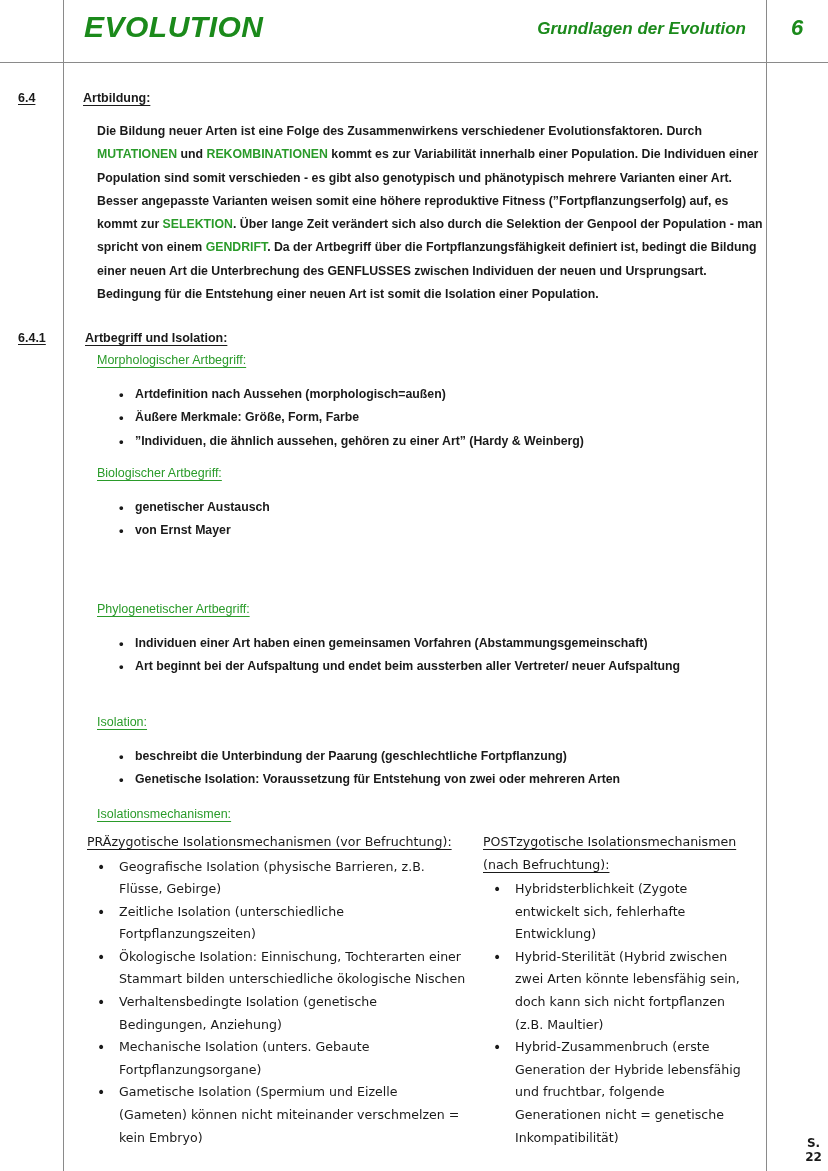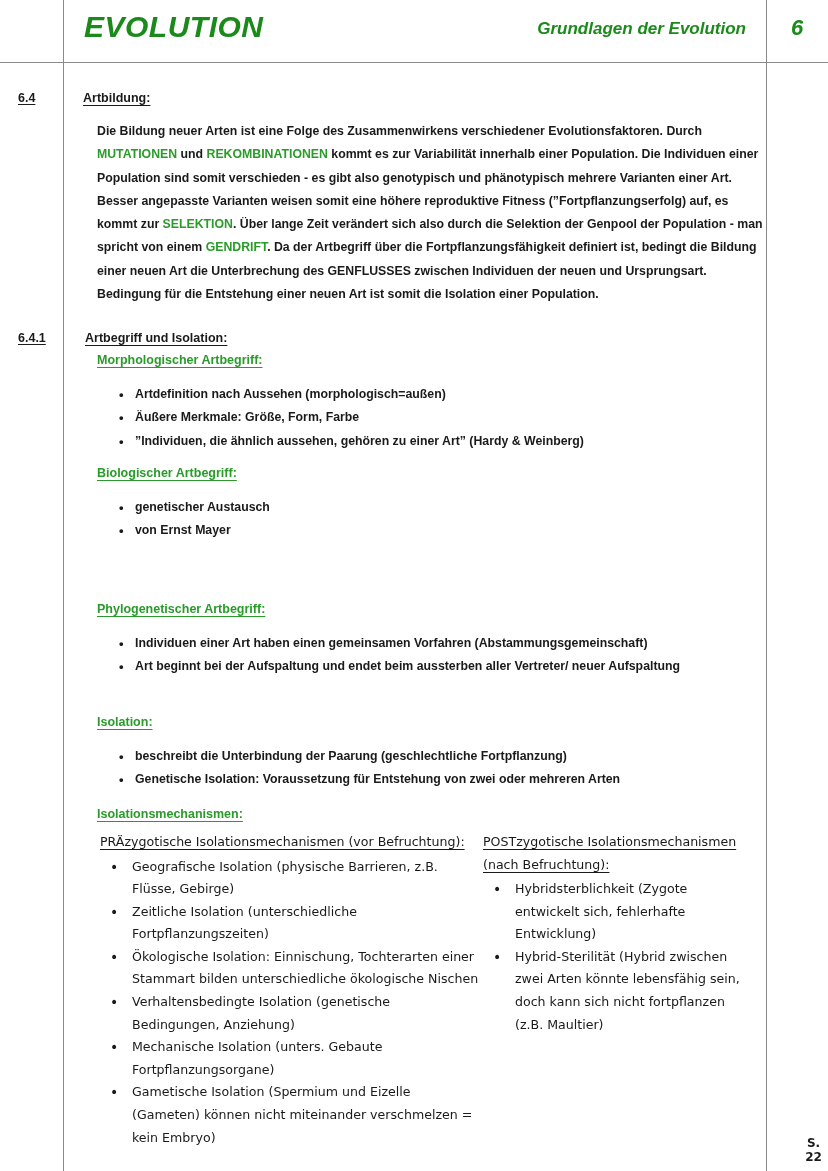--- a/index.html
+++ b/index.html
@@ -101,21 +101,21 @@
 
   .h-underline {
     font-size: 12.5px;
     font-weight: bold;
     text-decoration: underline;
     text-underline-offset: 2.5px;
     color: #1a1a1a;
   }
   .h-green {
     font-size: 12.5px;
-    font-weight: bold;
+    font-weight: normal;
     color: #2a9b2a;
     text-decoration: underline;
     text-underline-offset: 2.5px;
   }
 
   
   #sec64-title {
     position: absolute;
     left: 20px;
     top: 29px;
@@ -183,21 +183,21 @@
     position: absolute;
     left: 0;
     top: 769px;
     width: 703px;
     font-family: "DejaVu Sans", "Liberation Sans", sans-serif;
   }
   .col {
     position: absolute;
     top: 0;
   }
-  #col-pre  { left: 37px; width: 380px; }
+  #col-pre  { left: 24px; width: 380px; }
   #col-post { left: 420px; width: 268px; }
 
   .col-head {
     font-size: 12.6px;
     font-weight: normal;
     color: #1a1a1a;
     text-decoration: underline;
     text-underline-offset: 3px;
     line-height: 22.5px;
     margin: 0 0 2px 0;
@@ -311,20 +311,21 @@
           <li>Mechanische Isolation (unters. Gebaute Fortpflanzungsorgane)</li>
           <li>Gametische Isolation (Spermium und Eizelle (Gameten) können nicht miteinander verschmelzen = kein Embryo)</li>
         </ul>
       </div>
 
       <div class="col" id="col-post">
         <div class="col-head">POSTzygotische Isolationsmechanismen (nach Befruchtung):</div>
         <ul class="col-bullets">
           <li>Hybridsterblichkeit (Zygote entwickelt sich, fehlerhafte Entwicklung)</li>
           <li>Hybrid-Sterilität (Hybrid zwischen zwei Arten könnte lebensfähig sein, doch kann sich nicht fortpflanzen (z.B. Maultier)</li>
+          <li>Hybrid-Zusammenbruch (erste Generation der Hybride lebensfähig und fruchtbar, folgende Generationen nicht = genetische Inkompatibilität)</li>
         </ul>
       </div>
 
     </div>
   </div>
 
   <div id="footer-page">S. 22</div>
 
 </div>
 

